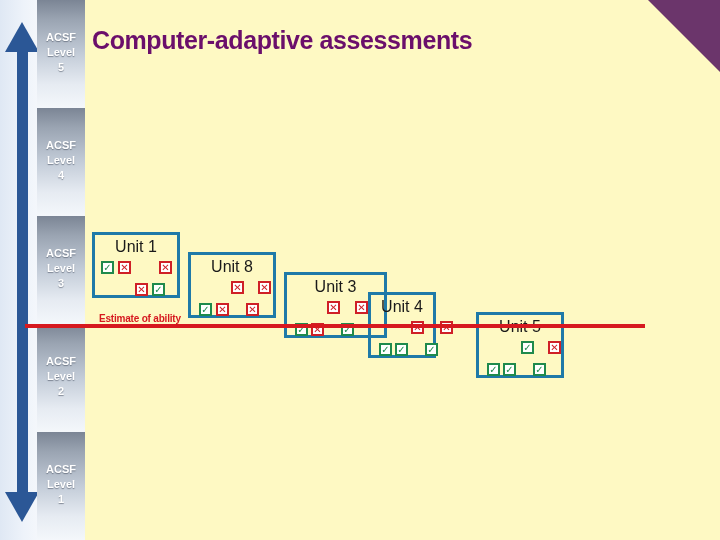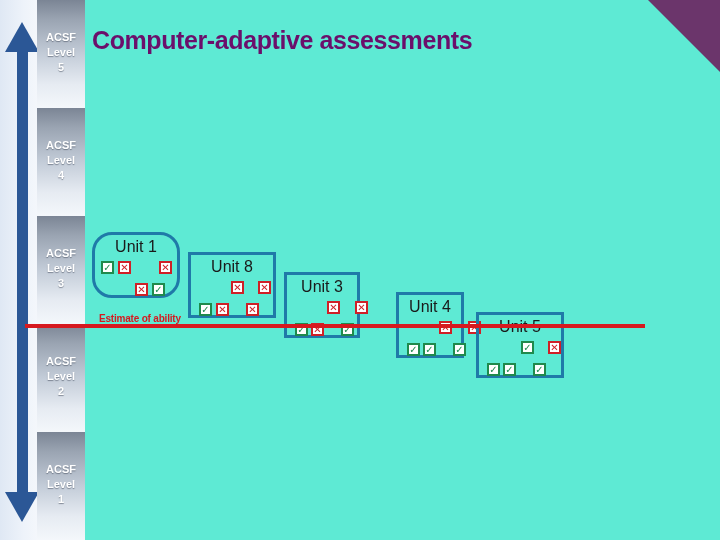--- a/index.html
+++ b/index.html
@@ -7,21 +7,21 @@
     padding: 0;
     background: #ffffff;
   }
   body {
     font-family: "Liberation Sans", sans-serif;
   }
   #slide {
     position: relative;
     width: 720px;
     height: 540px;
-    background: #5eead4;
+    background: #fef9c3;
     overflow: hidden;
   }
 
   
   .corner-triangle {
     position: absolute;
     top: 0;
     right: 0;
     width: 0;
     height: 0;
@@ -213,21 +213,21 @@
         <span class="lv-line">2</span>
       </div>
       <div class="level-block" style="height: 108px;">
         <span class="lv-line">ACSF</span>
         <span class="lv-line">Level</span>
         <span class="lv-line">1</span>
       </div>
     </div>
 
   <div id="units-layer">
-      <div class="unit-box" style="left: 92px; top: 232px; width: 88px; height: 66px; border-radius: 20px;">
+      <div class="unit-box" style="left: 92px; top: 232px; width: 88px; height: 66px;">
         <div class="unit-title">Unit 1</div>
         <div class="icon-row row1">
           <div class="mark check" style="left: 6px;">✓</div>
           <div class="mark cross" style="left: 23px;">✕</div>
           <div class="mark cross" style="left: 64px;">✕</div>
         </div>
         <div class="icon-row row2">
           <div class="mark cross" style="left: 40px;">✕</div>
           <div class="mark check" style="left: 57px;">✓</div>
         </div>
@@ -237,33 +237,33 @@
         <div class="icon-row row1">
           <div class="mark cross" style="left: 40px;">✕</div>
           <div class="mark cross" style="left: 67px;">✕</div>
         </div>
         <div class="icon-row row2">
           <div class="mark check" style="left: 8px;">✓</div>
           <div class="mark cross" style="left: 25px;">✕</div>
           <div class="mark cross" style="left: 55px;">✕</div>
         </div>
       </div>
-      <div class="unit-box" style="left: 284px; top: 272px; width: 76px; height: 66px;">
+      <div class="unit-box" style="left: 284px; top: 272px; width: 103px; height: 66px;">
         <div class="unit-title">Unit 3</div>
         <div class="icon-row row1">
           <div class="mark cross" style="left: 40px;">✕</div>
           <div class="mark cross" style="left: 68px;">✕</div>
         </div>
         <div class="icon-row row2">
           <div class="mark check" style="left: 8px;">✓</div>
           <div class="mark cross" style="left: 24px;">✕</div>
           <div class="mark check" style="left: 54px;">✓</div>
         </div>
       </div>
-      <div class="unit-box" style="left: 396px; top: 292px; width: 68px; height: 66px;">
+      <div class="unit-box" style="left: 368px; top: 292px; width: 68px; height: 66px;">
         <div class="unit-title">Unit 4</div>
         <div class="icon-row row1">
           <div class="mark cross" style="left: 40px;">✕</div>
           <div class="mark cross" style="left: 69px;">✕</div>
         </div>
         <div class="icon-row row2">
           <div class="mark check" style="left: 8px;">✓</div>
           <div class="mark check" style="left: 24px;">✓</div>
           <div class="mark check" style="left: 54px;">✓</div>
         </div>

